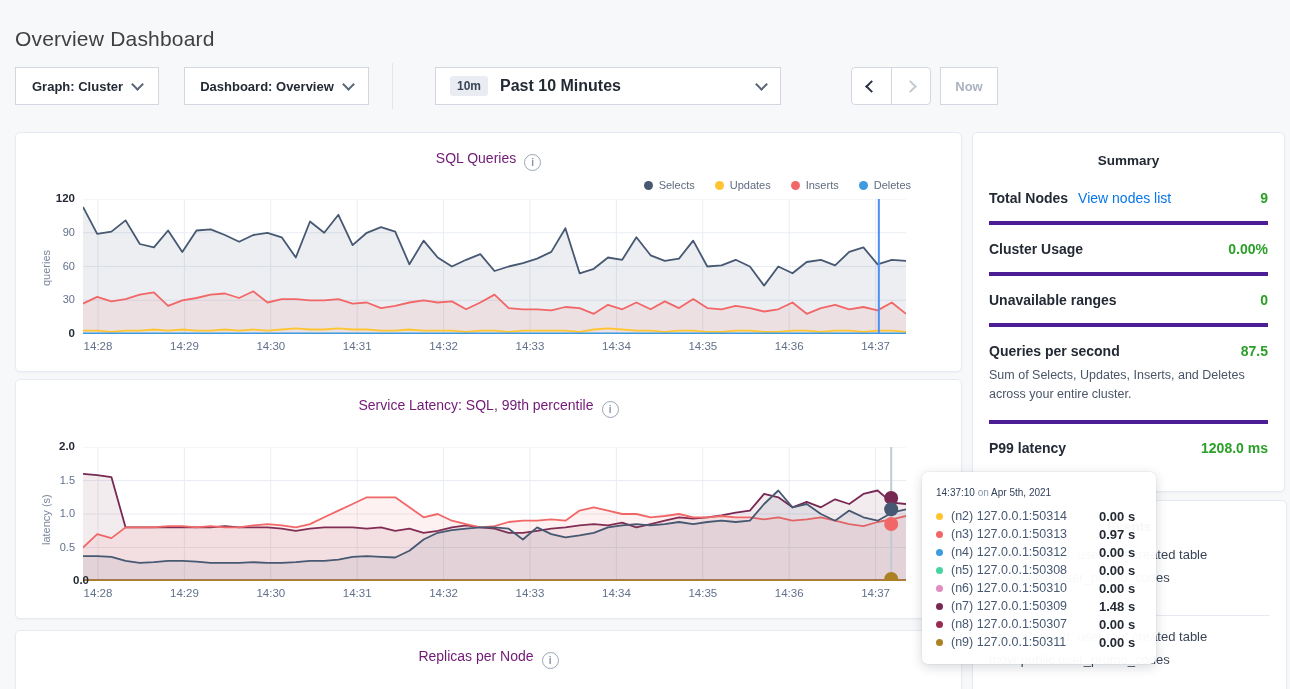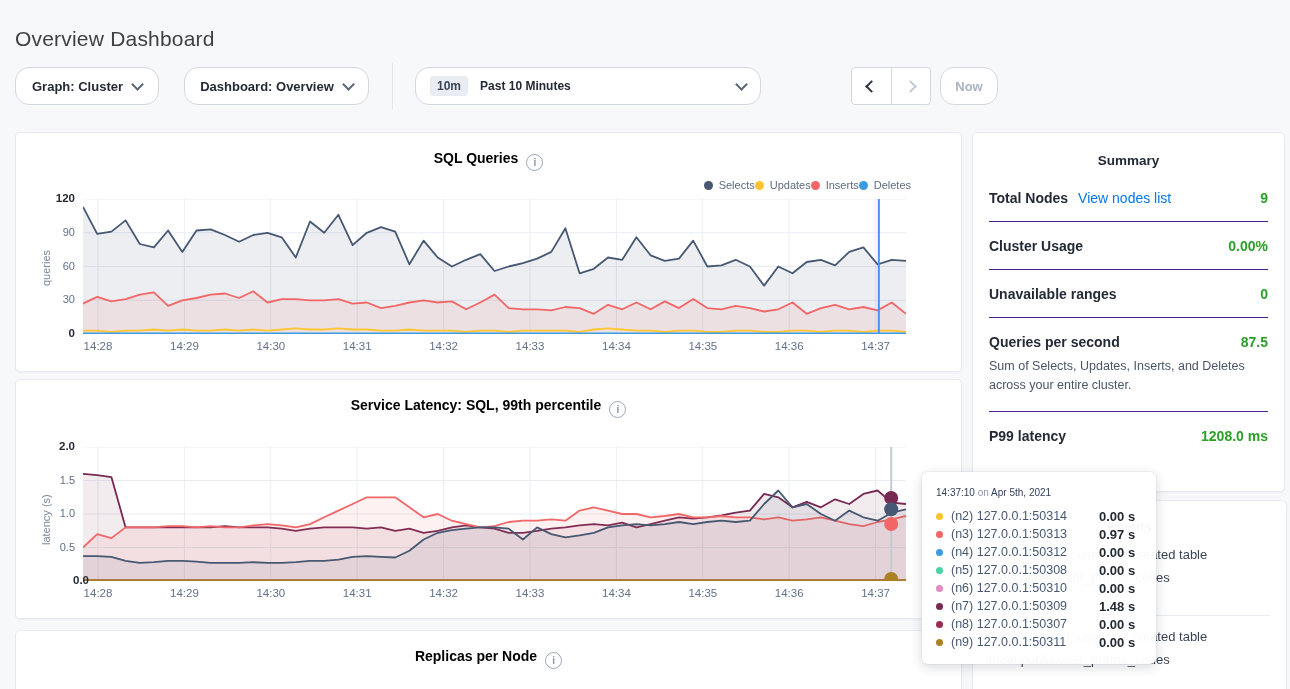--- a/index.html
+++ b/index.html
@@ -6,55 +6,55 @@
   body{
     width:1290px;height:689px;position:relative;overflow:hidden;
     background:#f7f8fa;color:#242a35;
     font-family:"Liberation Sans", sans-serif;
     -webkit-font-smoothing:antialiased;
   }
   .card{position:absolute;background:#fff;border:1px solid #e7eaf0;border-radius:5px;box-shadow:0 1px 2px rgba(25,35,55,.04)}
   .page-title{position:absolute;left:15px;top:13px;font-size:21px;font-weight:normal;color:#404040;letter-spacing:.2px}
 
   
-  .btn{position:absolute;top:67px;height:38px;background:#fff;border:1px solid #d3d8e0;border-radius:14px;
+  .btn{position:absolute;top:67px;height:38px;background:#fff;border:1px solid #d3d8e0;border-radius:0;
        display:flex;align-items:center;justify-content:center;font-size:13px;font-weight:bold;color:#242a35;cursor:pointer;box-sizing:border-box}
   .arr{border:solid #2c3544;border-width:0 2.5px 2.5px 0;display:inline-block;padding:3.5px}
   .arr.down{transform:rotate(45deg);margin-top:-3px;border-width:0 2px 2px 0;border-color:#5a6676}
   .arr.left{transform:rotate(135deg)}
   .arr.right{transform:rotate(-45deg);border-color:#c3cad4}
   .vsep{position:absolute;left:392px;top:63px;width:1px;height:46px;background:#e2e6ec}
-  .timepicker{left:415px;width:346px;justify-content:flex-start;padding:8px 14px}
+  .timepicker{left:435px;width:346px;justify-content:flex-start;padding:8px 14px}
   .badge{background:#e9edf3;border-radius:3px;padding:3px 7px;font-size:12px;font-weight:bold;color:#394455;margin-right:12px}
-  .tp-label{font-size:12px;font-weight:bold}
+  .tp-label{font-size:16px;font-weight:bold}
   .tp-chev{margin-left:auto}
   .pager{position:absolute;left:851px;top:67px;width:80px;height:38px;background:#fff;border:1px solid #d3d8e0;border-radius:4px;display:flex;box-sizing:border-box}
   .pager>div{flex:1;display:flex;align-items:center;justify-content:center;cursor:pointer}
   .pager>div:first-child{border-right:1px solid #d3d8e0}
   .now-btn{left:940px;width:58px;color:#aab3bf}
 
   
   .chart-head{position:absolute;top:17px;left:0;right:0;text-align:center;font-size:14px}
-  .chart-title{font-weight:bold;color:#000000}
+  .chart-title{font-weight:normal;color:#701a75}
   .info{display:inline-flex;width:15px;height:15px;border:1px solid #9aa5b5;border-radius:50%;
         align-items:center;justify-content:center;margin-left:8px;vertical-align:-3px;color:#8a95a7;font-size:10px;font-weight:bold;cursor:pointer}
   .info::after{content:"i"}
-  .legend{position:absolute;top:46px;right:50px;display:flex;align-items:flex-start}
+  .legend{position:absolute;top:46px;right:50px;display:flex;gap:20px;align-items:flex-start}
   .legend .li{display:flex;align-items:center;gap:6px;font-size:11px;color:#5f6b7f}
   .dot{width:9px;height:9px;border-radius:50%;display:inline-block}
   .plot{position:absolute}
   .plot svg{display:block;overflow:hidden}
   .ylab{position:absolute;font-size:11px;color:#62708a;text-align:right;width:38px}
   .ylab.bold{font-weight:bold;color:#242a35;font-size:11.5px}
   .xlab{position:absolute;font-size:11.5px;color:#62708a;text-align:center;width:52px}
   .unitlab{position:absolute;font-size:11px;color:#7b8699;transform:rotate(-90deg);transform-origin:left top;white-space:nowrap}
 
   
   .sum-title{padding-top:20px;text-align:center;font-weight:bold;font-size:13.5px;color:#242a35}
-  .sum-row{margin:0 16px;padding:16px 0 15px;border-bottom:1px solid #4c1d95}
+  .sum-row{margin:0 16px;padding:16px 0 15px;border-bottom:4px solid #4c1d95}
   .sum-row:last-child{border-bottom:none}
   .sum-line{display:flex;align-items:baseline}
   .sum-label{font-size:14px;font-weight:bold;color:#242a35}
   .sum-link{font-size:14px;font-weight:normal;color:#0877e8;margin-left:10px;cursor:pointer}
   .sum-val{margin-left:auto;font-size:14px;font-weight:bold;color:#2aa028}
   .sum-desc{font-size:12.5px;color:#4a5568;line-height:1.55;margin-top:7px}
 
   
   .evt-title{padding-top:18px;text-align:center;font-weight:bold;font-size:13.5px;color:#242a35}
   .evt{margin:0 16px;padding:13px 0 28px;border-bottom:1px solid #e7eaf0;font-size:13px;color:#394455;line-height:1.25}

